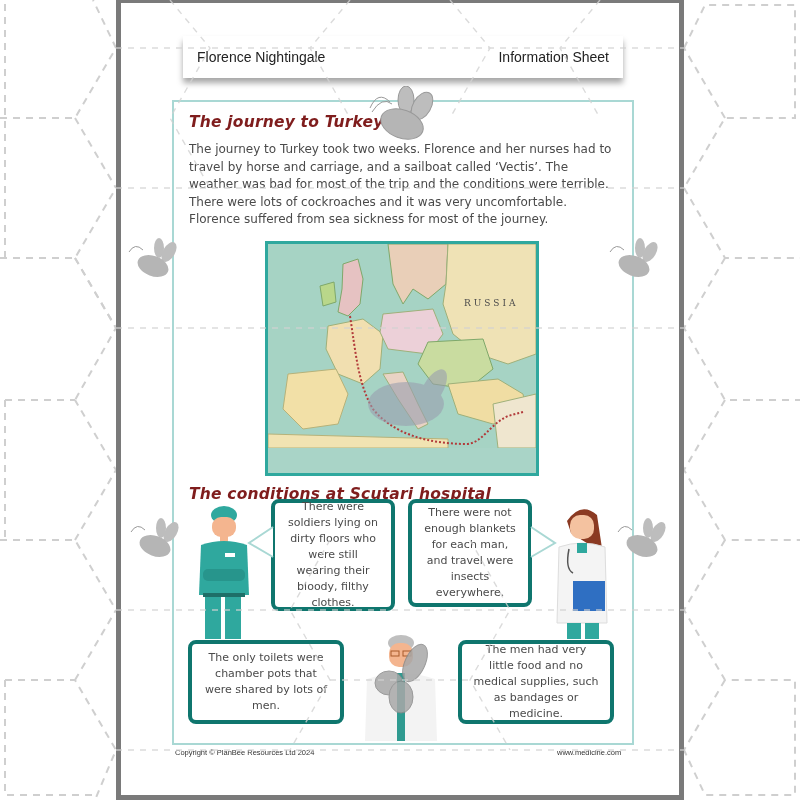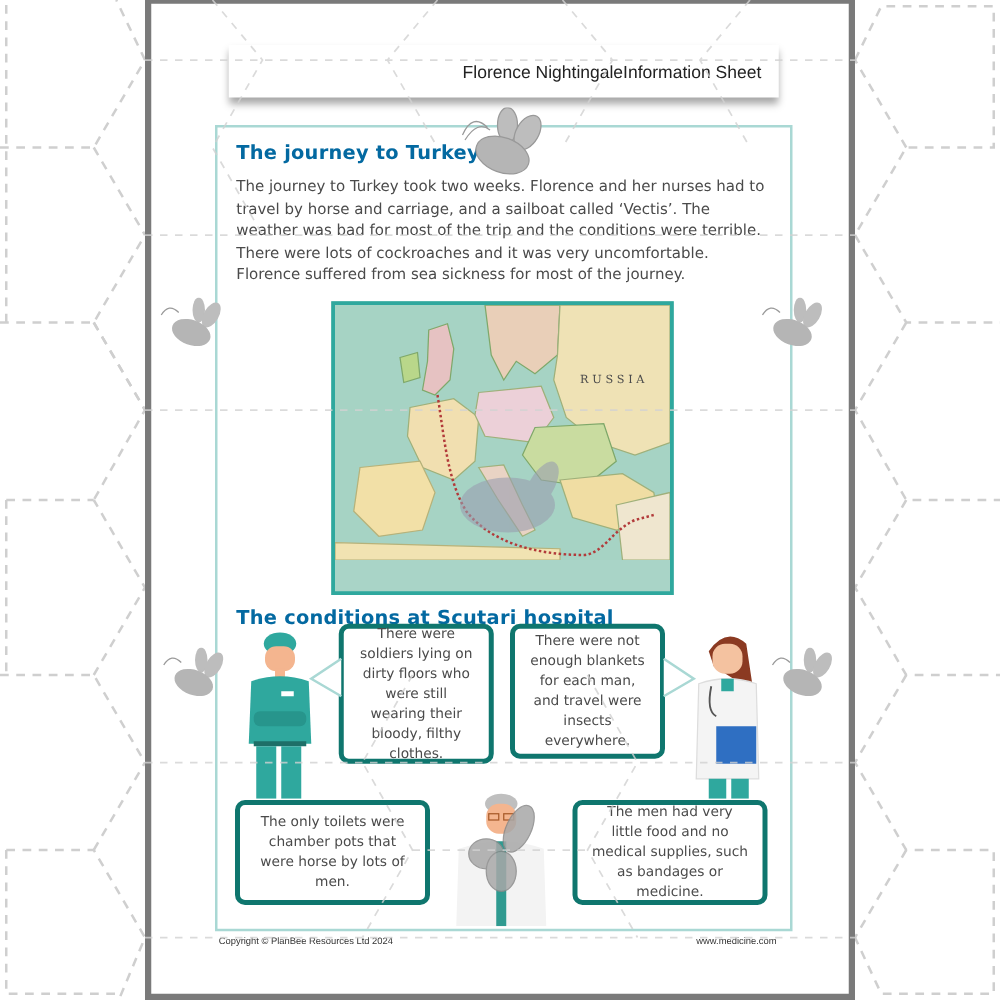--- a/index.html
+++ b/index.html
@@ -12,31 +12,31 @@
       position: absolute; left: 116px; top: 0; width: 568px; height: 800px;
       background: #ffffff; border-left: 5px solid #7a7a7a; border-right: 5px solid #7a7a7a;
       border-bottom: 5px solid #7a7a7a; border-top: 3px solid #7a7a7a;
       z-index: 1; overflow: hidden;
     }
     #hexfg { position: absolute; left: 0; top: 0; width: 800px; height: 800px; z-index: 2; pointer-events: none; }
 
     .header-bar {
       position: absolute; left: 62px; top: 33px; width: 440px; height: 42px;
       background: #fff; box-shadow: 0 5px 6px rgba(0,0,0,0.35);
-      display: flex; justify-content: flex-end; align-items: center;
+      display: flex; justify-content: space-between; align-items: center;
       padding: 0 14px; font-family: "Liberation Sans", sans-serif; font-size: 14px; color: #222;
     }
 
     .content-frame {
       position: absolute; left: 51px; top: 97px; width: 462px; height: 645px;
       border: 2px solid #a9d8d4; background: transparent;
     }
     .h2 {
       position: absolute; font-family: "DejaVu Sans", sans-serif; font-weight: bold;
-      font-size: 15.5px; color: #0369a1; letter-spacing: 0.2px;
+      font-size: 15.5px; color: #7f1d1d; letter-spacing: 0.2px; font-style: italic;
     }
     .para {
       position: absolute; left: 68px; top: 138px; width: 430px;
       font-size: 12px; line-height: 17.5px; color: #4a4a4a;
     }
     .map {
       position: absolute; left: 144px; top: 238px; width: 274px; height: 235px;
       border: 3px solid #2fa89e; overflow: hidden; background: #a9d4c7;
     }
     .callout {
@@ -126,21 +126,21 @@
         <ellipse cx="138" cy="160" rx="38" ry="22"></ellipse>
         <ellipse cx="165" cy="145" rx="10" ry="22" transform="rotate(30 165 145)"></ellipse>
       </g>
     </svg>
   </div>
 
   <div class="h2" style="left:68px; top:482px;">The conditions at Scutari hospital</div>
 
   <div class="callout" style="left:150px; top:496px; width:124px; height:112px;">There were soldiers lying on dirty floors who were still wearing their bloody, filthy clothes.</div>
   <div class="callout" style="left:287px; top:496px; width:124px; height:108px;">There were not enough blankets for each man, and travel were insects everywhere.</div>
-  <div class="callout" style="left:67px; top:637px; width:156px; height:84px;">The only toilets were chamber pots that were horse by lots of men.</div>
+  <div class="callout" style="left:67px; top:637px; width:156px; height:84px;">The only toilets were chamber pots that were shared by lots of men.</div>
   <div class="callout" style="left:337px; top:637px; width:156px; height:84px;text-align:center;">The men had very little food and no medical supplies, such as bandages or medicine.</div>
 
   <svg style="position:absolute; left:125px; top:520px;" width="30" height="40">
     <polyline points="27,4 3,20 27,34" fill="#fff" stroke="#a9d8d4" stroke-width="2"></polyline>
   </svg>
   <svg style="position:absolute; left:407px; top:520px;" width="30" height="40">
     <polyline points="3,4 27,20 3,34" fill="#fff" stroke="#a9d8d4" stroke-width="2"></polyline>
   </svg>
 
   <svg class="person" style="left:72px; top:500px;" width="62" height="136" viewBox="0 0 62 136">

